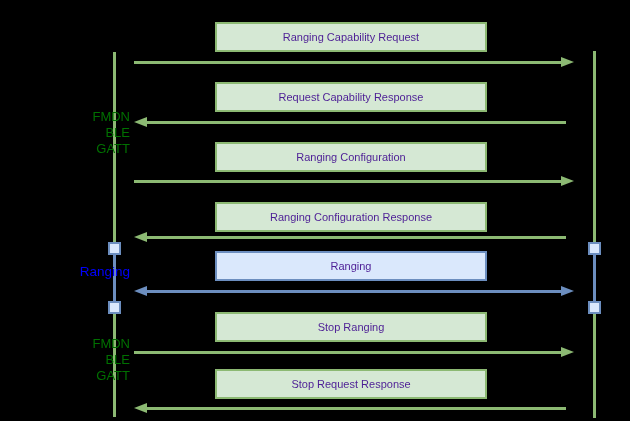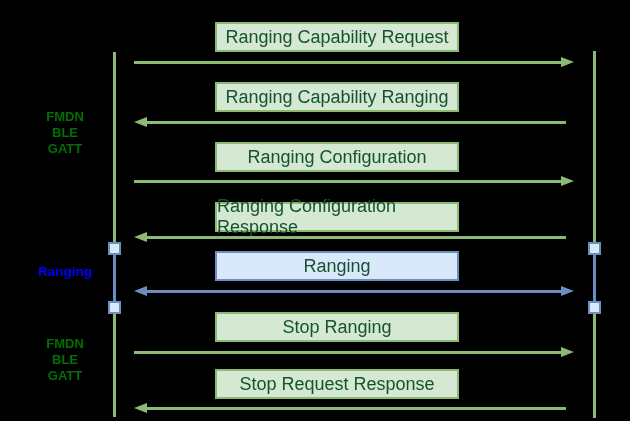--- a/index.html
+++ b/index.html
@@ -16,31 +16,31 @@
   .blue-connector.right{left:593px;}
   .activation{
     position:absolute;width:13px;height:13px;box-sizing:border-box;
     background:#dae8fc;border:2px solid #6c8ebf;
   }
   .activation.tl{left:108px;top:242px;}
   .activation.bl{left:108px;top:301px;}
   .activation.tr{left:588px;top:242px;}
   .activation.br{left:588px;top:301px;}
   
-  .phase{position:absolute;left:0;width:130px;text-align:center;font-weight:bold;font-size:13px;line-height:16px;}
+  .phase{position:absolute;left:0;width:130px;text-align:right;font-weight:normal;font-size:13px;line-height:16px;}
   .phase.green{color:#007000;}
   .phase.blue{color:#0000ff;font-size:13.5px;}
   .phase.p1{top:109px;}
   .phase.p2{top:264px;}
   .phase.p3{top:336px;}
   
   .msg{
-    position:absolute;left:215px;width:244px;height:30px;box-sizing:border-box;
+    position:absolute;left:215px;width:272px;height:30px;box-sizing:border-box;
     display:flex;align-items:center;justify-content:center;
-    font-size:18px;color:#14532d;
+    font-size:11px;color:#4c1d95;
   }
   .msg.green{background:#d5e8d4;border:2px solid #8cb973;}
   .msg.blue{background:#dae8fc;border:2px solid #6c8ebf;}
   .m1{top:22px;} .m2{top:82px;} .m3{top:142px;align-items:center;} .m4{top:202px;}
   .m5{top:251px;} .m6{top:312px;} .m7{top:369px;}
   
   .arrow{position:absolute;left:134px;width:440px;height:11px;}
   .a1{top:57px;} .a2{top:117px;} .a3{top:176px;} .a4{top:232px;}
   .a5{top:286px;} .a6{top:347px;} .a7{top:403px;}
   .arrow .line{position:absolute;top:4px;height:3px;background:#8cb973;}
@@ -85,21 +85,21 @@
 
   <div class="msg green m1">
     <span>Ranging Capability Request</span>
   </div>
   <div class="arrow dir-right a1">
     <div class="line"></div>
     <div class="head right"></div>
   </div>
 
   <div class="msg green m2">
-    <span>Ranging Capability Ranging</span>
+    <span>Request Capability Response</span>
   </div>
   <div class="arrow dir-left a2">
     <div class="line"></div>
     <div class="head left"></div>
   </div>
 
   <div class="msg green m3">
     <span>Ranging Configuration</span>
   </div>
   <div class="arrow dir-right a3">

